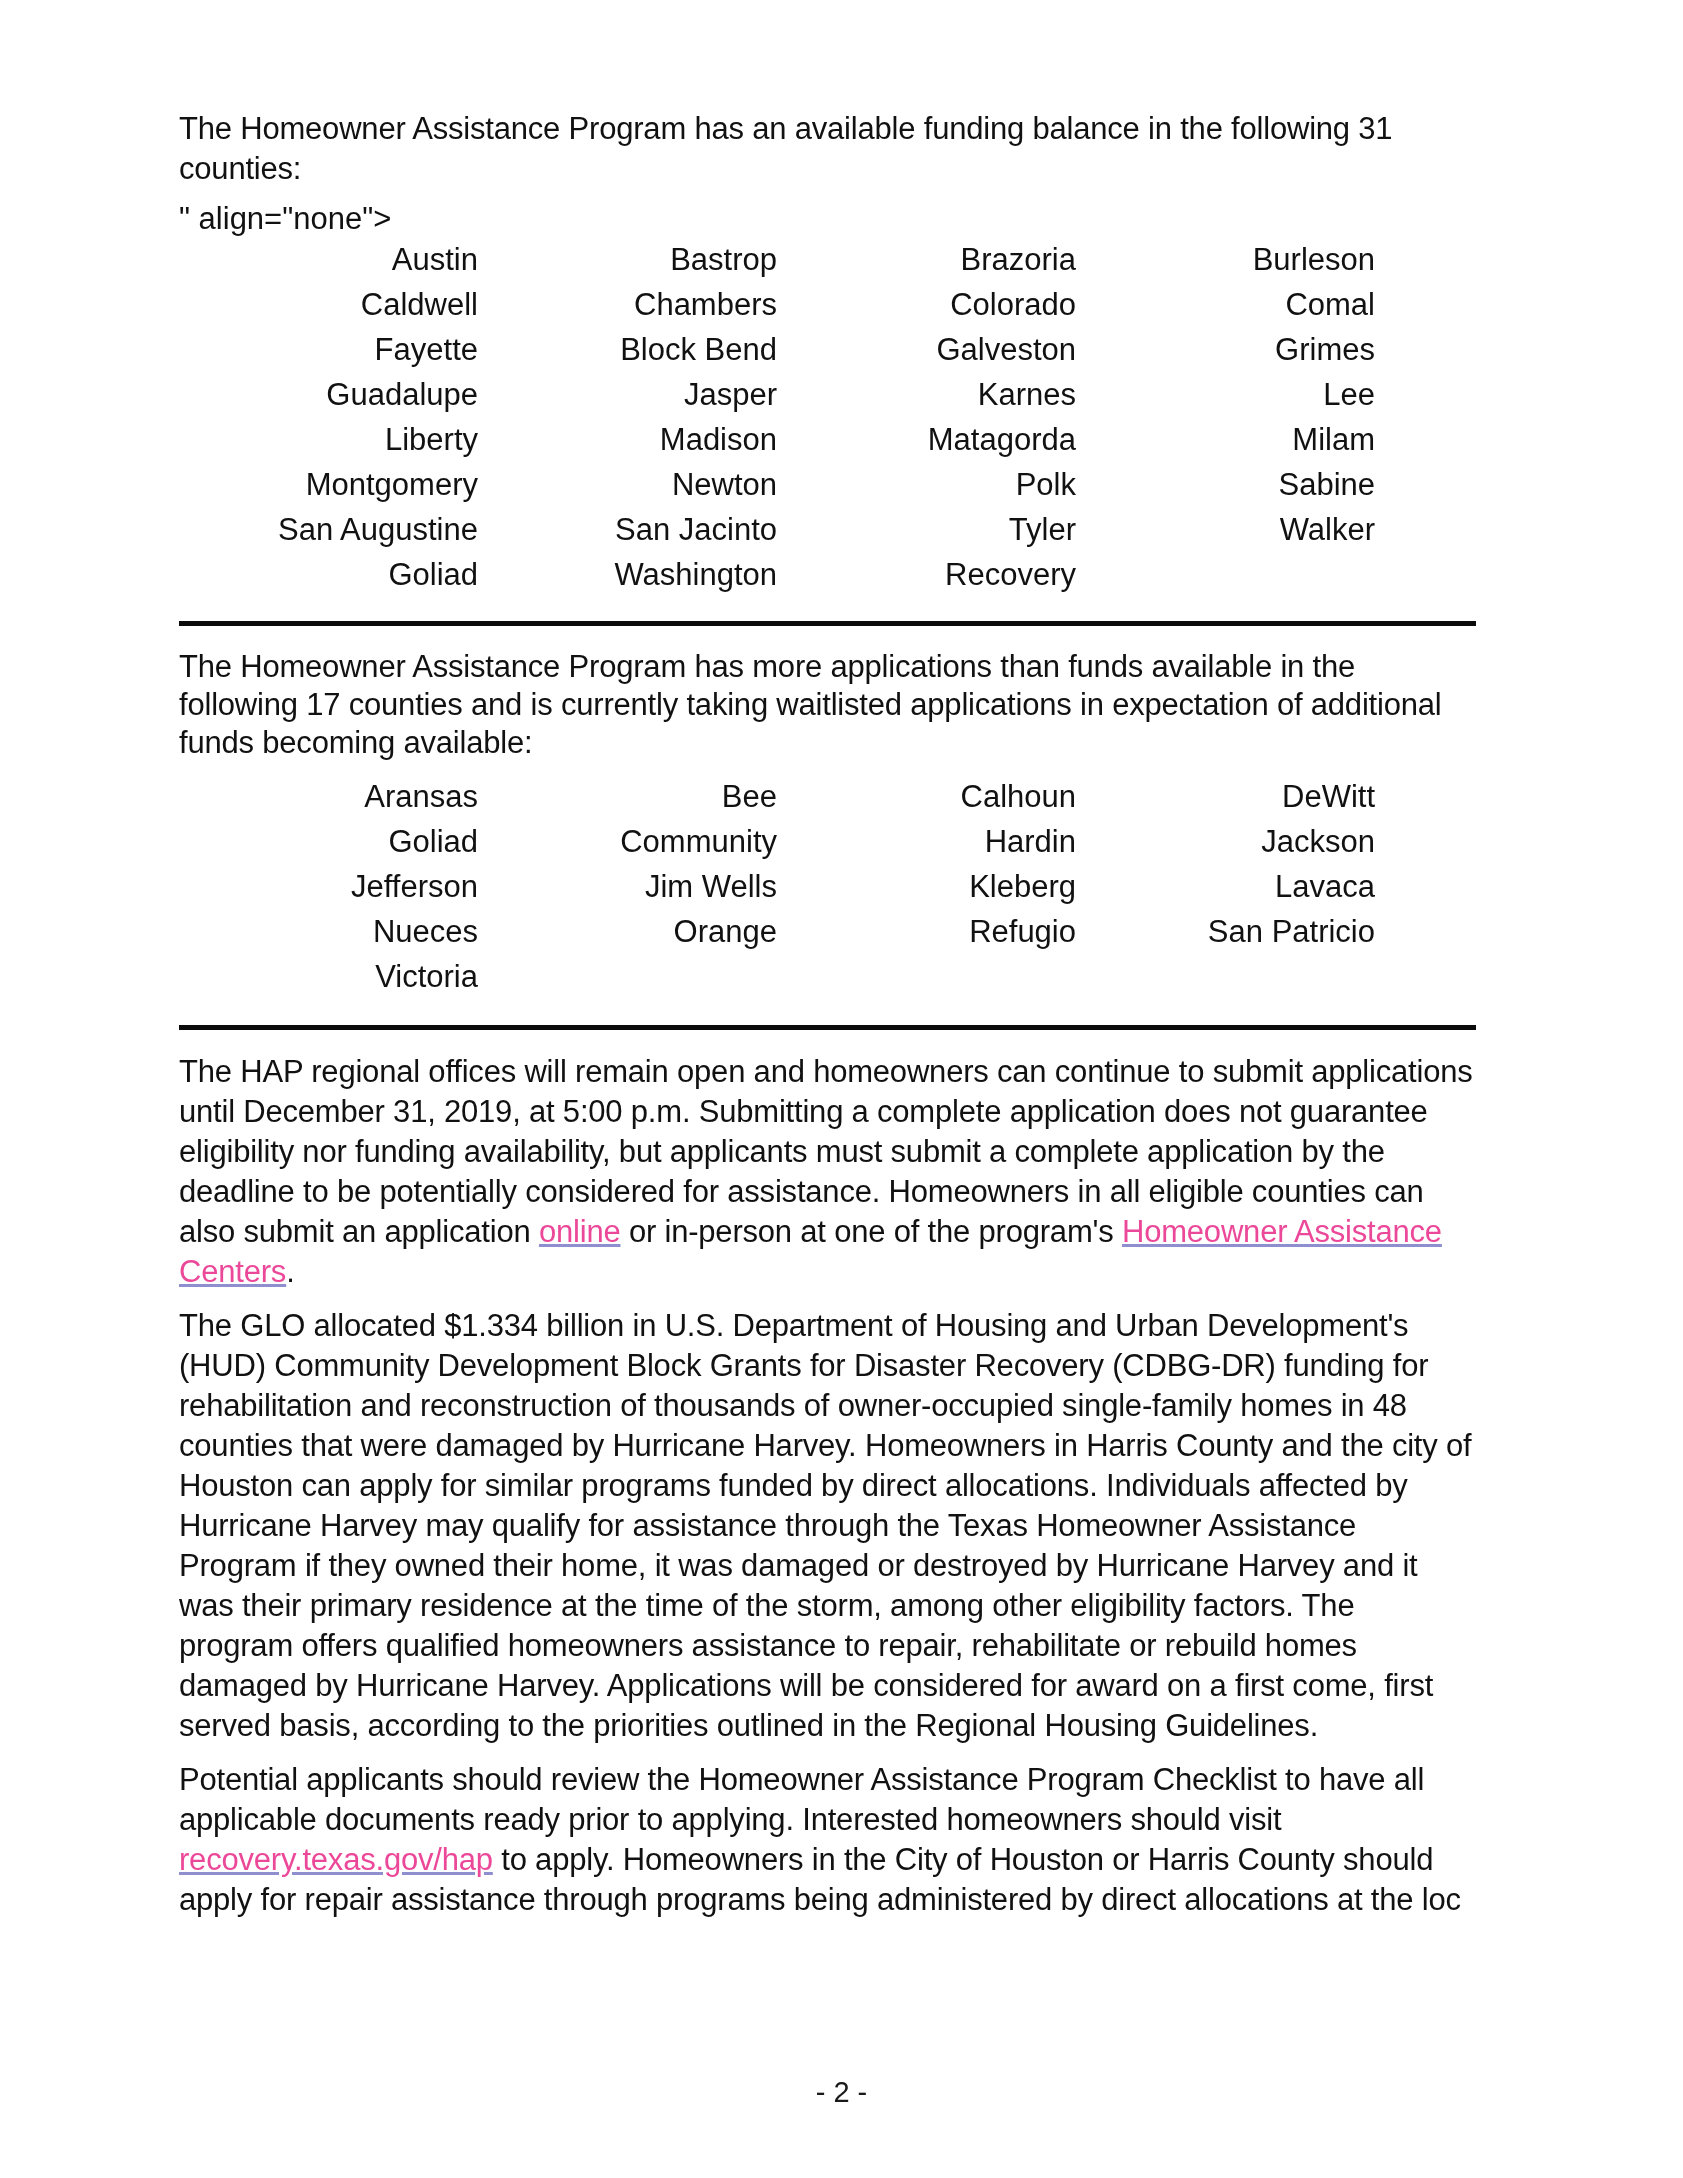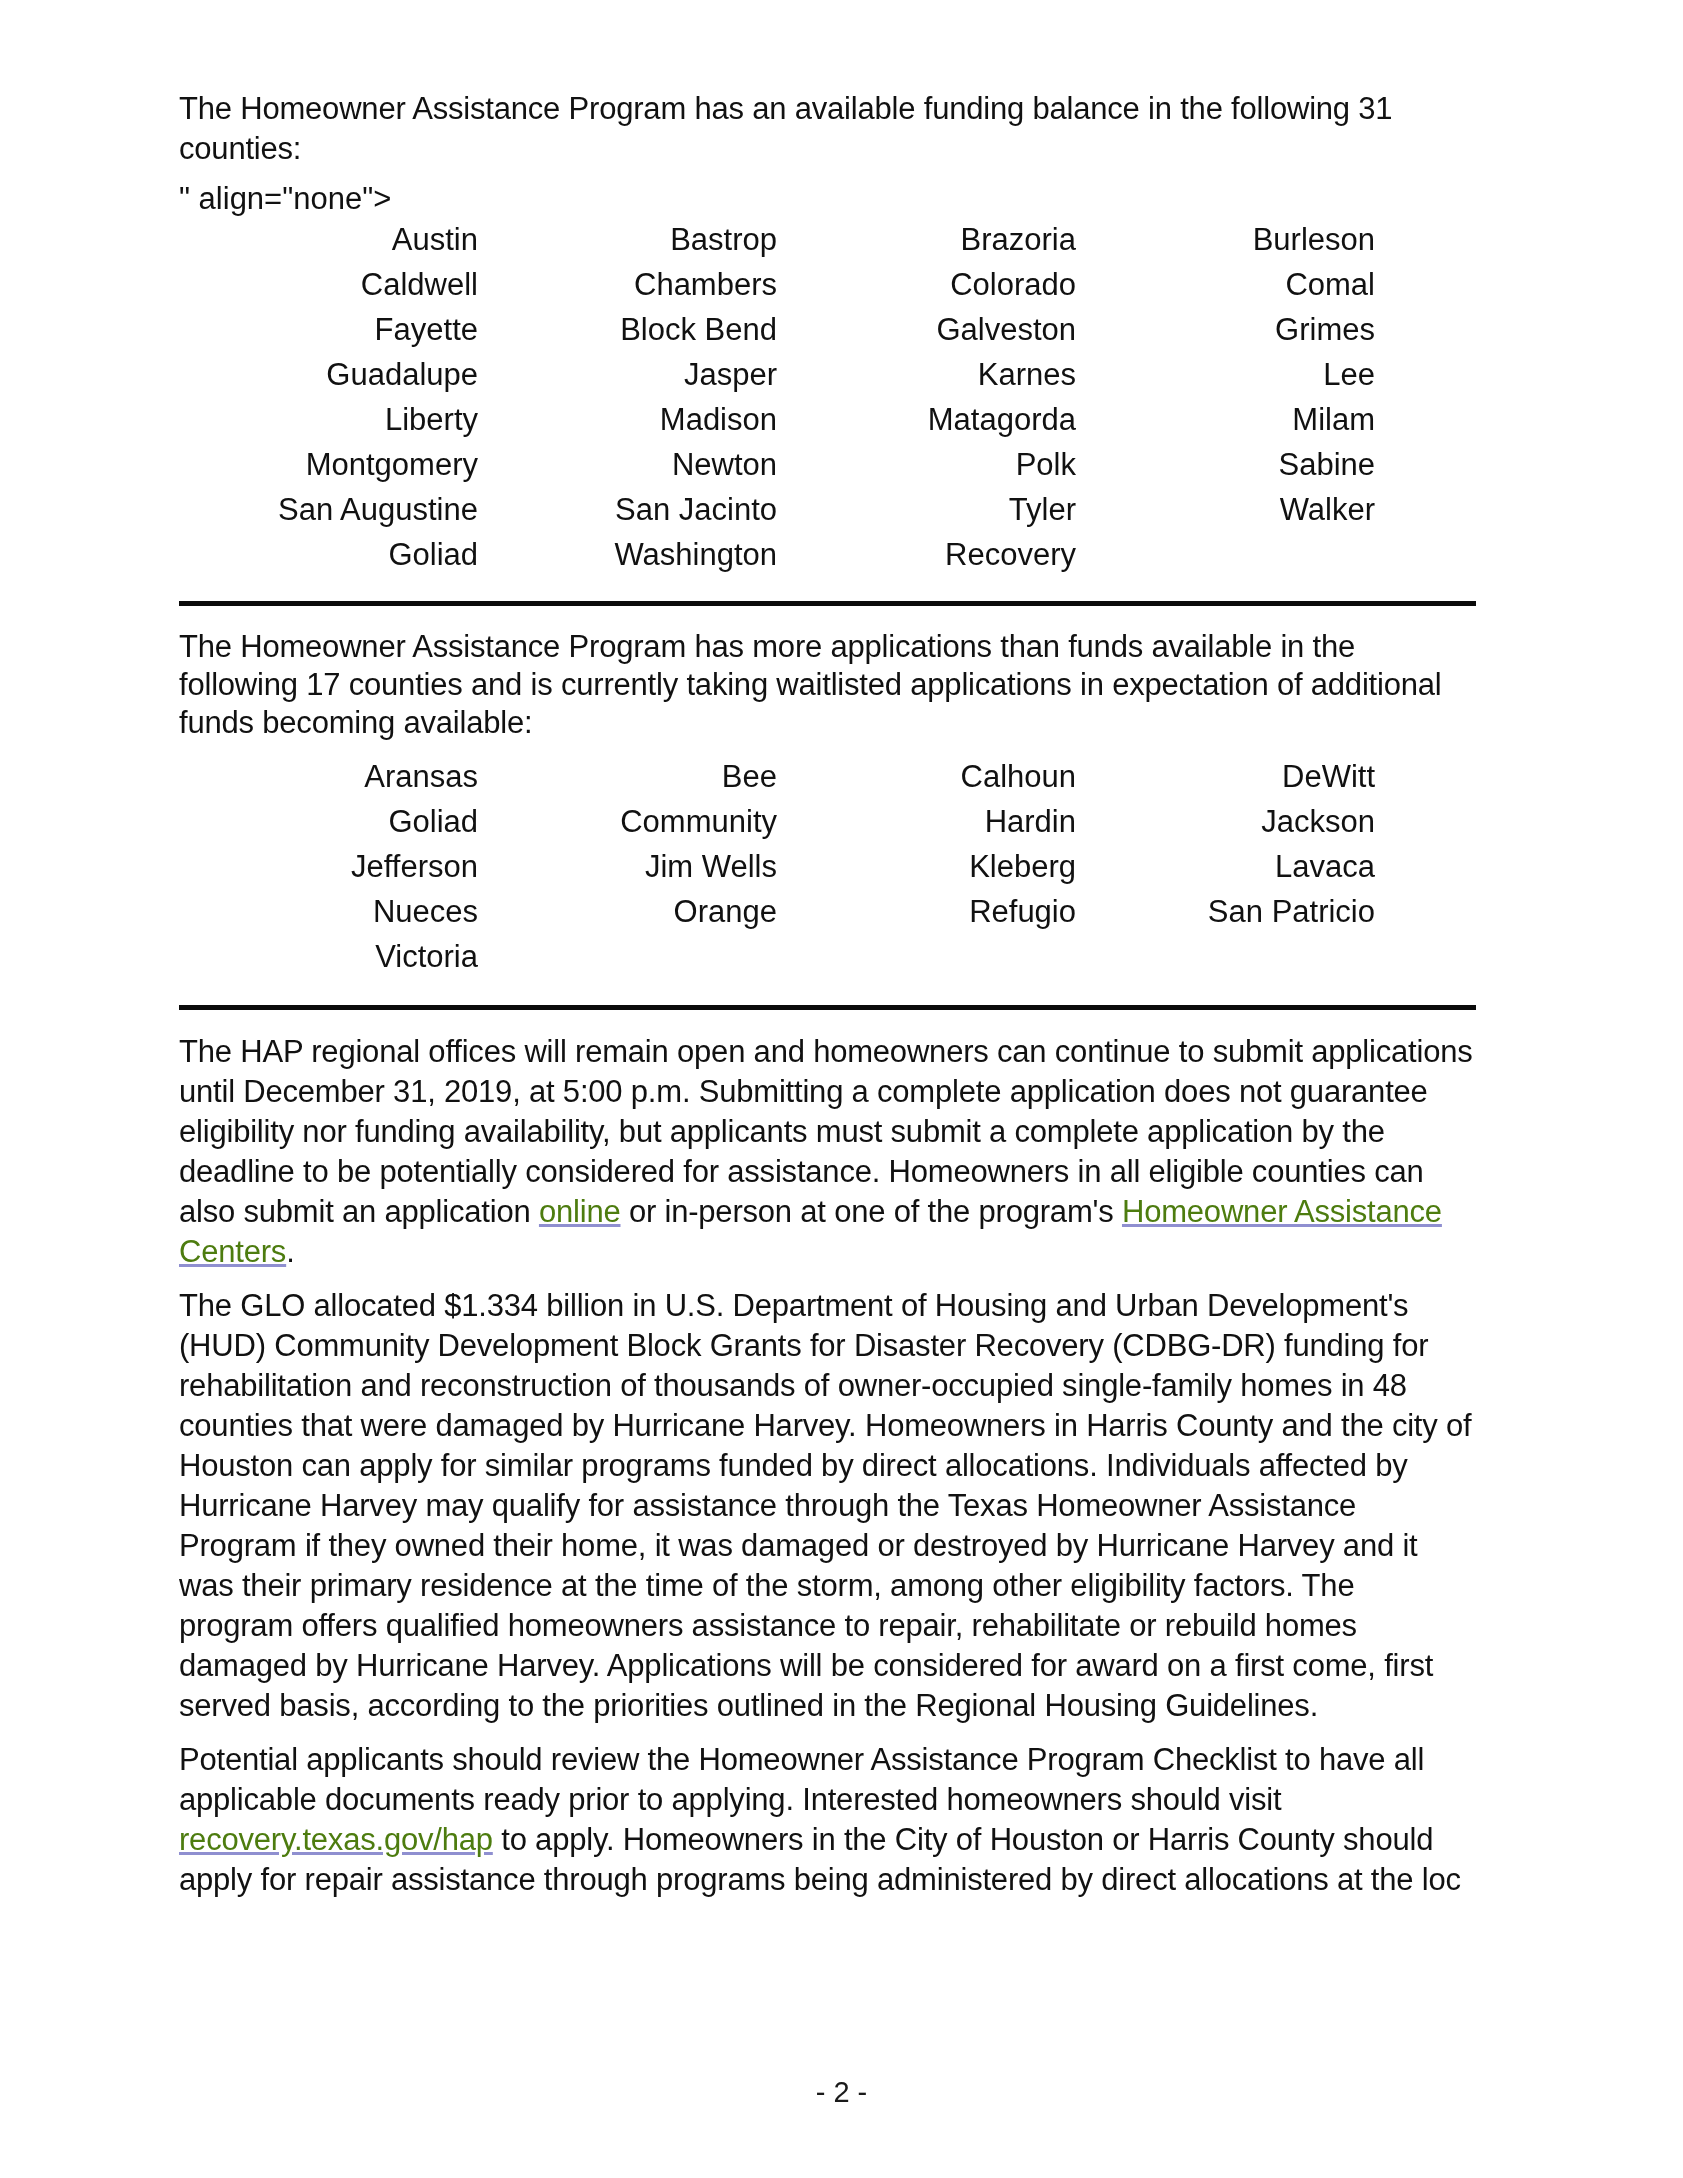--- a/index.html
+++ b/index.html
@@ -1,35 +1,35 @@
 <!DOCTYPE html>
 <html><head>
 <meta charset="utf-8">
 <style>
   html, body { margin: 0; padding: 0; background: #ffffff; }
   body {
     width: 1683px; height: 2178px; position: relative; overflow: hidden;
     font-family: "Liberation Sans", "DejaVu Sans", sans-serif;
     color: #111111;
   }
-  .page { position: absolute; left: 179px; top: 89px; width: 1297px; }
+  .page { position: absolute; left: 179px; top: 109px; width: 1297px; }
   .para {
     font-size: 31px; line-height: 40px; margin: 0;
     letter-spacing: -0.2px;
   }
   .stray { font-size: 31px; line-height: 40px; margin: 10px 0 0 0; }
   .grid {
     display: grid;
     grid-template-columns: 299px 299px 299px 299px;
     row-gap: 0;
     margin-top: 2px;
   }
   .cell { font-size: 31px; line-height: 45px; height: 45px; white-space: nowrap; text-align: right; }
   .divider { height: 5px; background: #0b0b0b; margin: 0; }
-  a.link { color: #4d7c0f; text-decoration: underline; text-decoration-color: #8f8fd0; }
+  a.link { color: #ec4899; text-decoration: underline; text-decoration-color: #8f8fd0; }
   .footer {
     position: absolute; left: 0; width: 1683px; top: 2076px; text-align: center;
     font-size: 29px; color: #1a1a1a;
   }
 </style>
 </head>
 <body>
 
 <div class="page">
 

